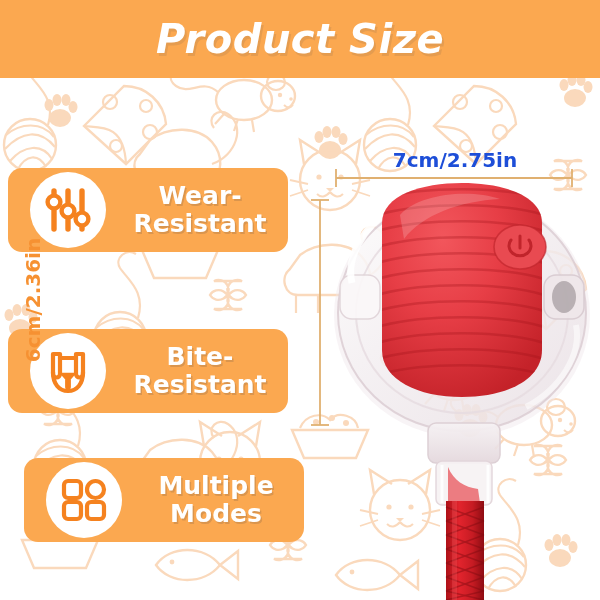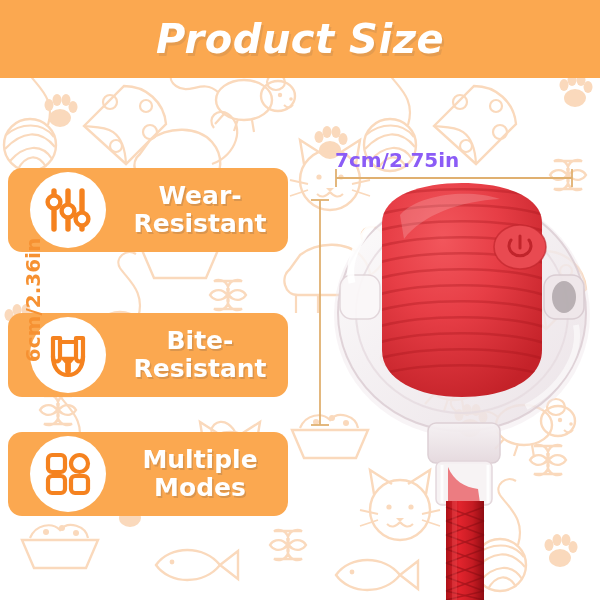--- a/index.html
+++ b/index.html
@@ -63,22 +63,22 @@
     left: 8px;
     width: 280px;
     height: 84px;
     background: #FBA850;
     border-radius: 14px;
     z-index: 4;
     display: flex;
     align-items: center;
   }
   #badge-wear      { top: 168px; }
-  #badge-bite      { top: 313px; }
-  #badge-modes     { top: 432px; }
+  #badge-bite      { top: 329px; }
+  #badge-modes     { top: 458px; margin-left: 16px; }
 
   .badge-icon-circle {
     position: absolute;
     left: 22px;
     top: 50%;
     transform: translateY(-50%);
     width: 76px;
     height: 76px;
     background: #ffffff;
     border-radius: 50%;
@@ -107,21 +107,22 @@
   
   .dim-line-h {
     position: absolute;
     z-index: 3;
   }
   #dim-width-label {
     position: absolute;
     left: 335px;
     top: 148px;
     width: 240px;
-    color: #8b5cf6;
+    text-align: center;
+    color: #1d4ed8;
     font-size: 20px;
     font-weight: bold;
     font-family: "DejaVu Sans", sans-serif;
     z-index: 5;
   }
   #dim-height-label {
     position: absolute;
     left: -47px;
     top: 288px;
     width: 160px;

